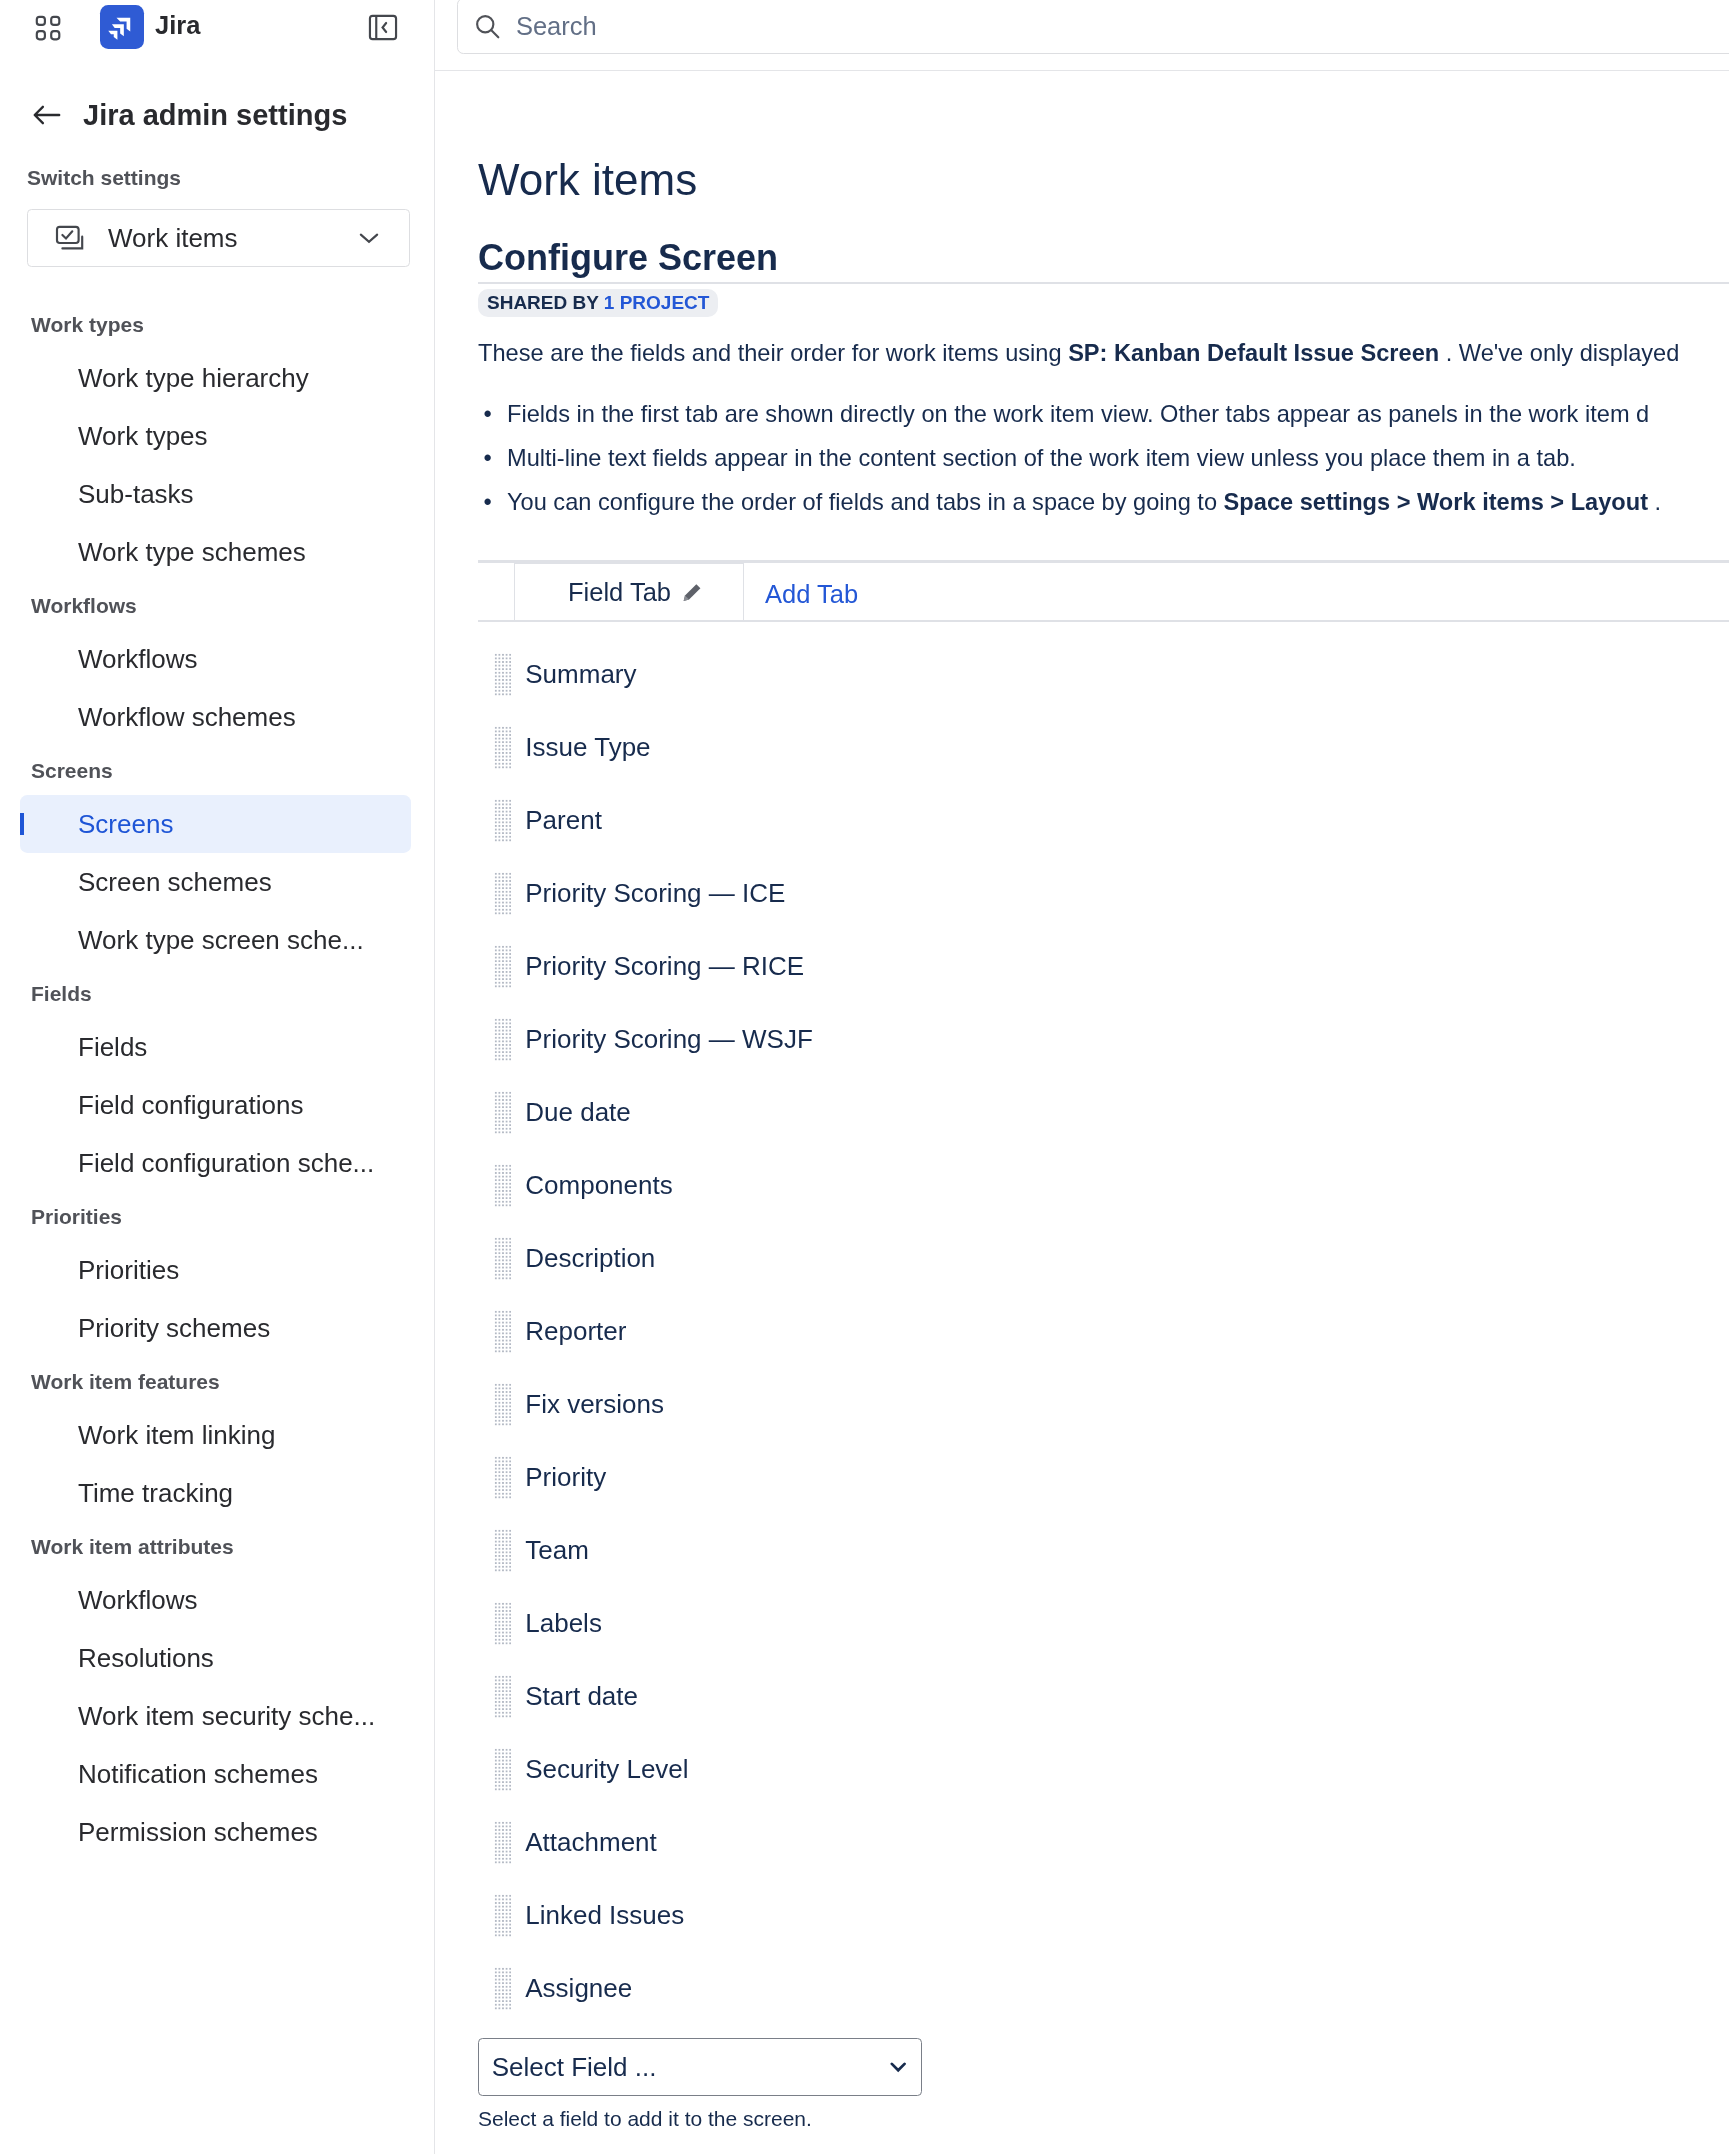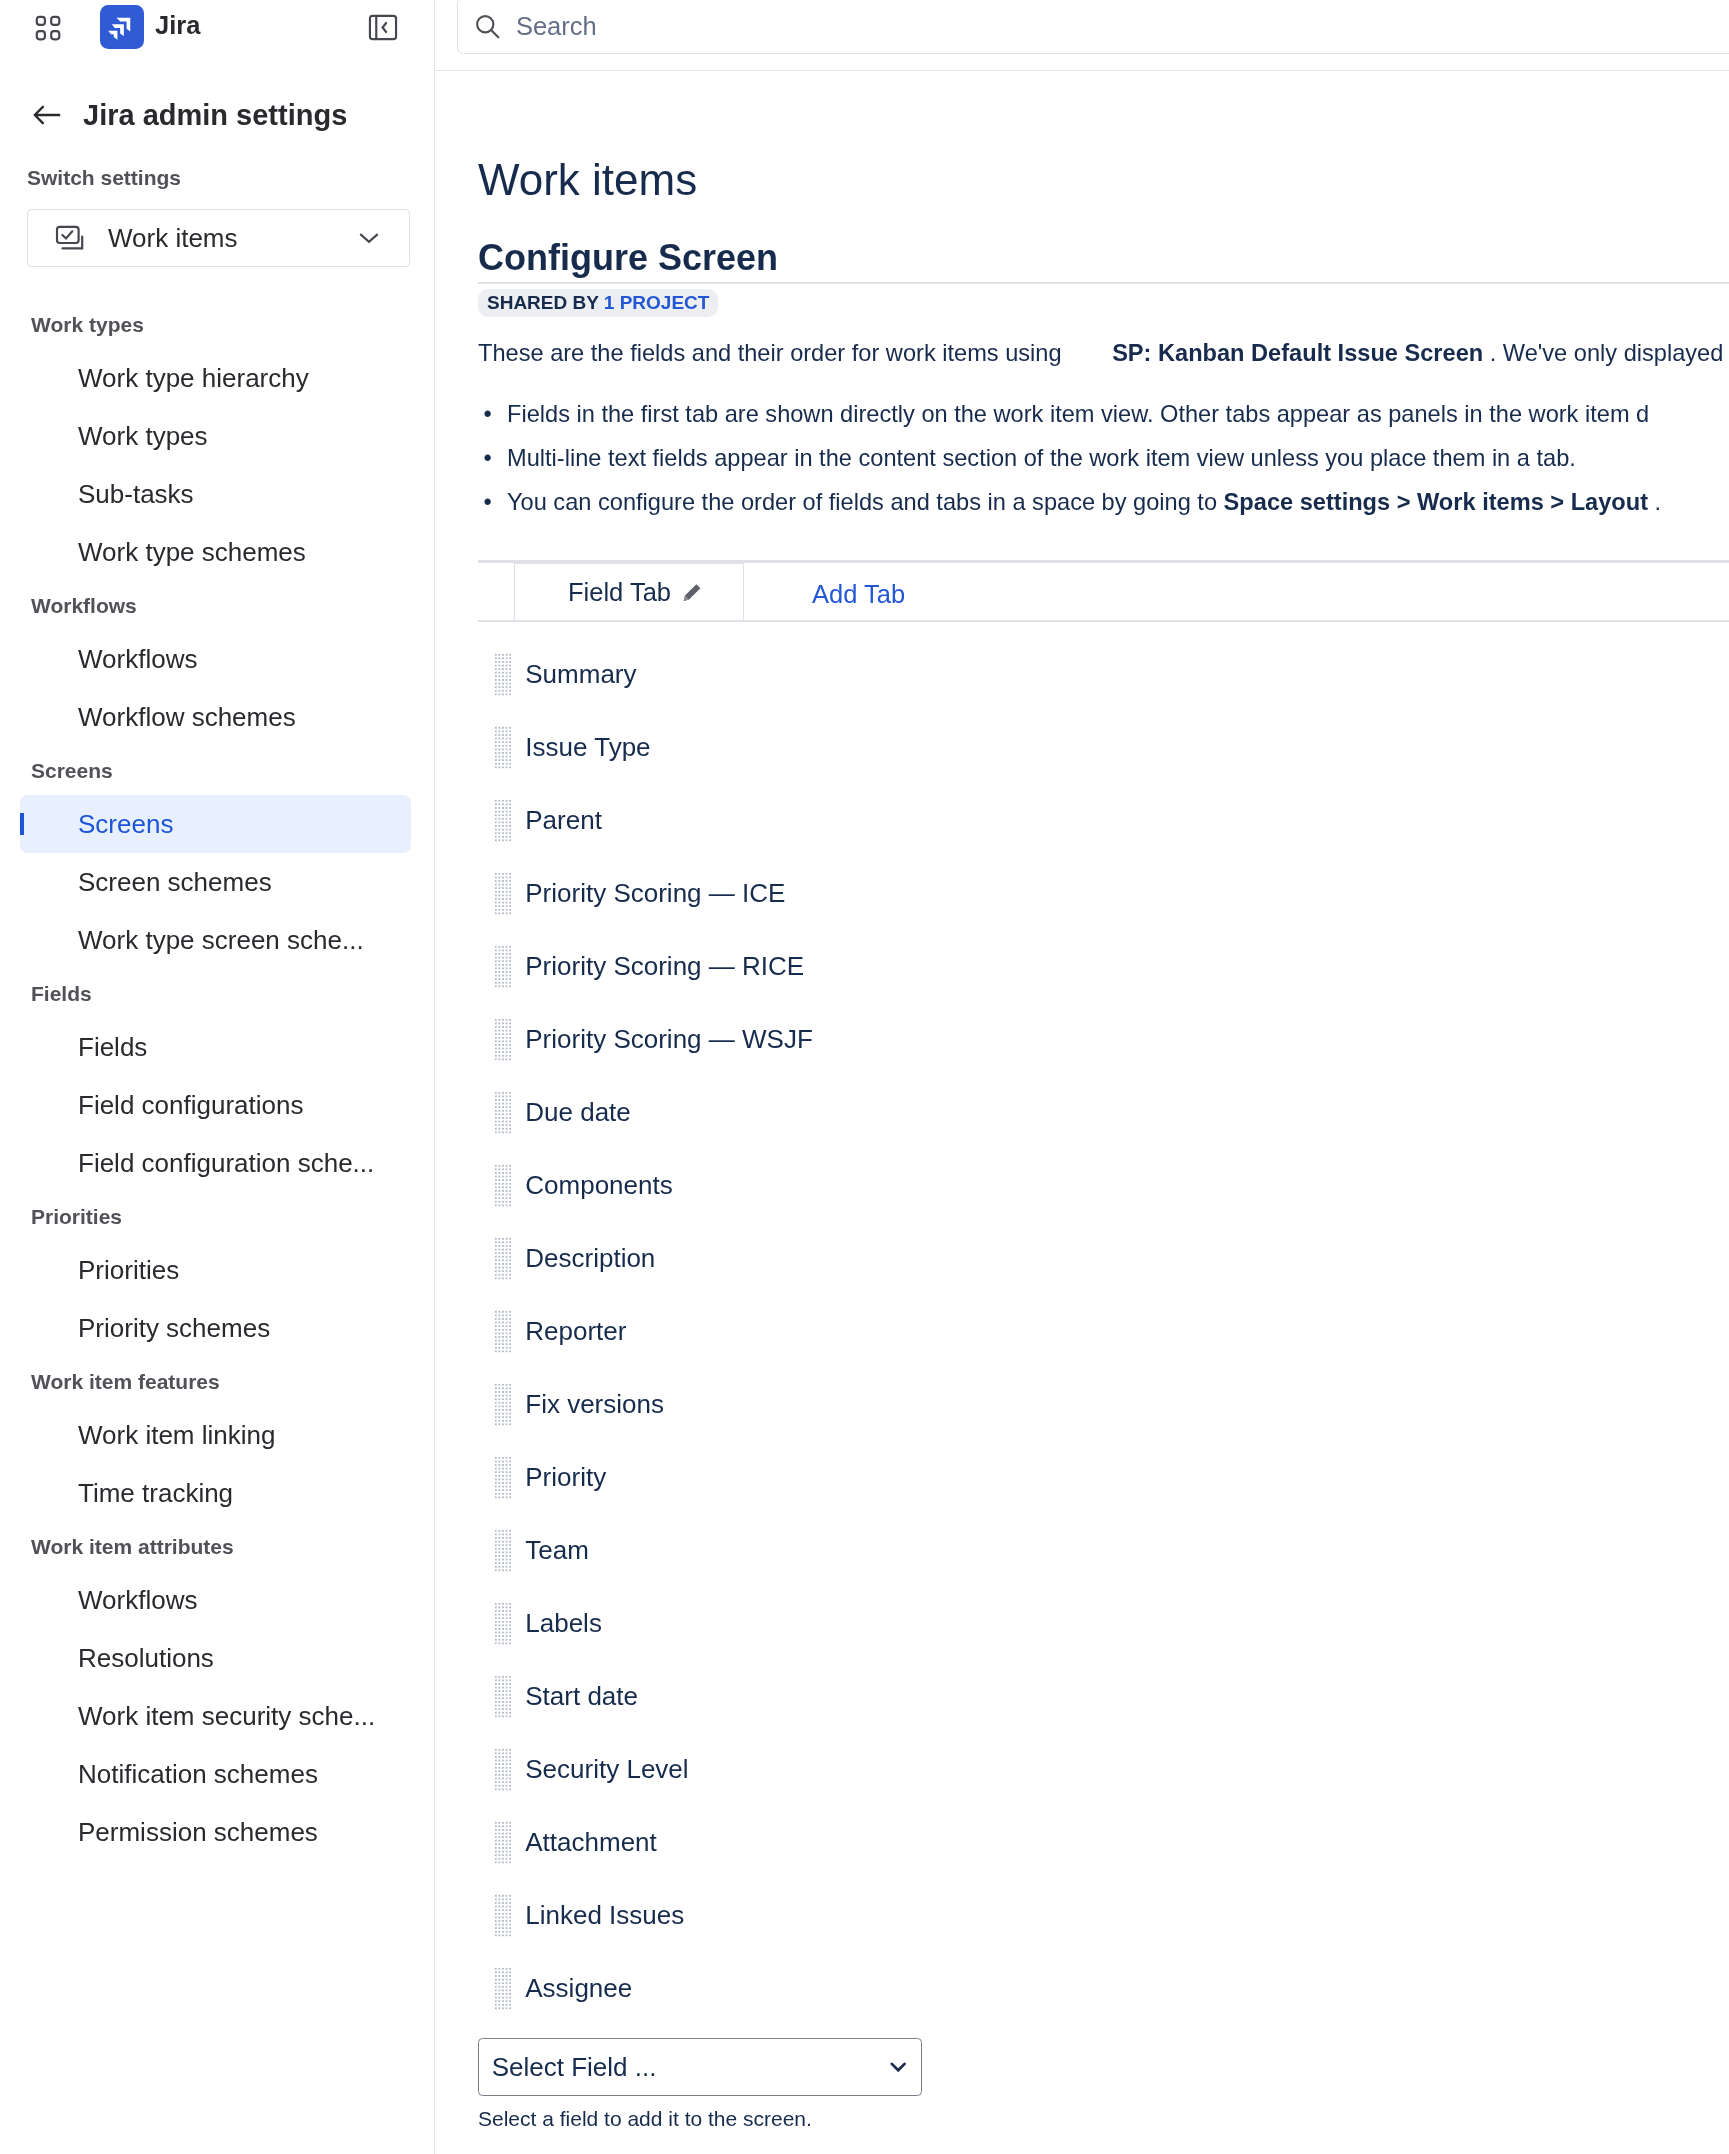--- a/index.html
+++ b/index.html
@@ -39,31 +39,31 @@
 
   
   .main { position: absolute; left: 478px; top: 71px; width: 1273px; }
   .page-title { position: absolute; left: 0; top: 84px; font-size: 44px; font-weight: 400; color: #172b4d; white-space: nowrap; }
   .section-title { position: absolute; left: 0; top: 166px; font-size: 36px; font-weight: 700; color: #172b4d; white-space: nowrap; }
   .title-rule { position: absolute; left: 0; top: 211px; width: 1273px; height: 1.8px; background: #dfe1e6; }
   .shared-badge { position: absolute; left: 0; top: 218px; height: 28px; padding: 0 9px; background: #eceef2; border-radius: 10px; font-size: 19px; font-weight: 700; line-height: 28px; white-space: nowrap; color: #172b4d; }
   .shared-badge .proj-link { color: #2357d6; cursor: pointer; }
 
   .desc { position: absolute; left: 0; top: 269px; font-size: 23.6px; color: #172b4d; white-space: nowrap; }
-  .desc b { font-weight: 700; margin-left: 44px; }
+  .desc b { font-weight: 700; }
   .bullets { position: absolute; left: 0; top: 327px; list-style: none; }
   .bullets li { position: relative; height: 44px; line-height: 33px; font-size: 23.6px; color: #172b4d; padding-left: 29px; white-space: nowrap; }
   .bullets li::before { content: "•"; position: absolute; left: 5.5px; top: 0; }
   .bullets b { font-weight: 700; }
 
   .tabs-top { position: absolute; left: 0; top: 489px; width: 1273px; height: 2.7px; background: #dfe1e6; }
   .tab-field { position: absolute; left: 36px; top: 492px; width: 230px; height: 58px; border: 1.8px solid #dfe1e6; border-bottom: none; background: #fff; display: flex; align-items: center; padding-left: 53px; cursor: pointer; }
   .tab-field .tab-label { font-size: 25.5px; color: #172b4d; }
   .tab-field .pencil-icon { width: 23.6px; height: 23.6px; margin-left: 9px; cursor: pointer; }
-  .tab-add { position: absolute; left: 287px; top: 509px; font-size: 25.5px; color: #2357d6; cursor: pointer; margin-left: 47px; }
+  .tab-add { position: absolute; left: 287px; top: 509px; font-size: 25.5px; color: #2357d6; cursor: pointer; }
   .tabs-bottom { position: absolute; left: 0; top: 549px; width: 1273px; height: 1.8px; background: #dfe1e6; }
 
   .fields { position: absolute; left: 0; top: 567px; width: 1255px; }
   .field-row { position: relative; height: 73px; display: flex; align-items: center; cursor: grab; }
   .drag-handle { width: 16.4px; height: 44px; margin-left: 16.4px; margin-right: 14.5px;
     background-image: radial-gradient(circle, #b3b9c4 1px, transparent 1.2px);
     background-size: 3.6px 3.6px; }
   .field-label { font-size: 26px; color: #172b4d; white-space: nowrap; }
 
   .select-field { position: absolute; left: 0; top: 1967px; width: 444px; height: 58px; border: 1.8px solid #7a7f88; border-radius: 4.5px; display: flex; align-items: center; padding-left: 12.7px; cursor: pointer; background: #fff; }

